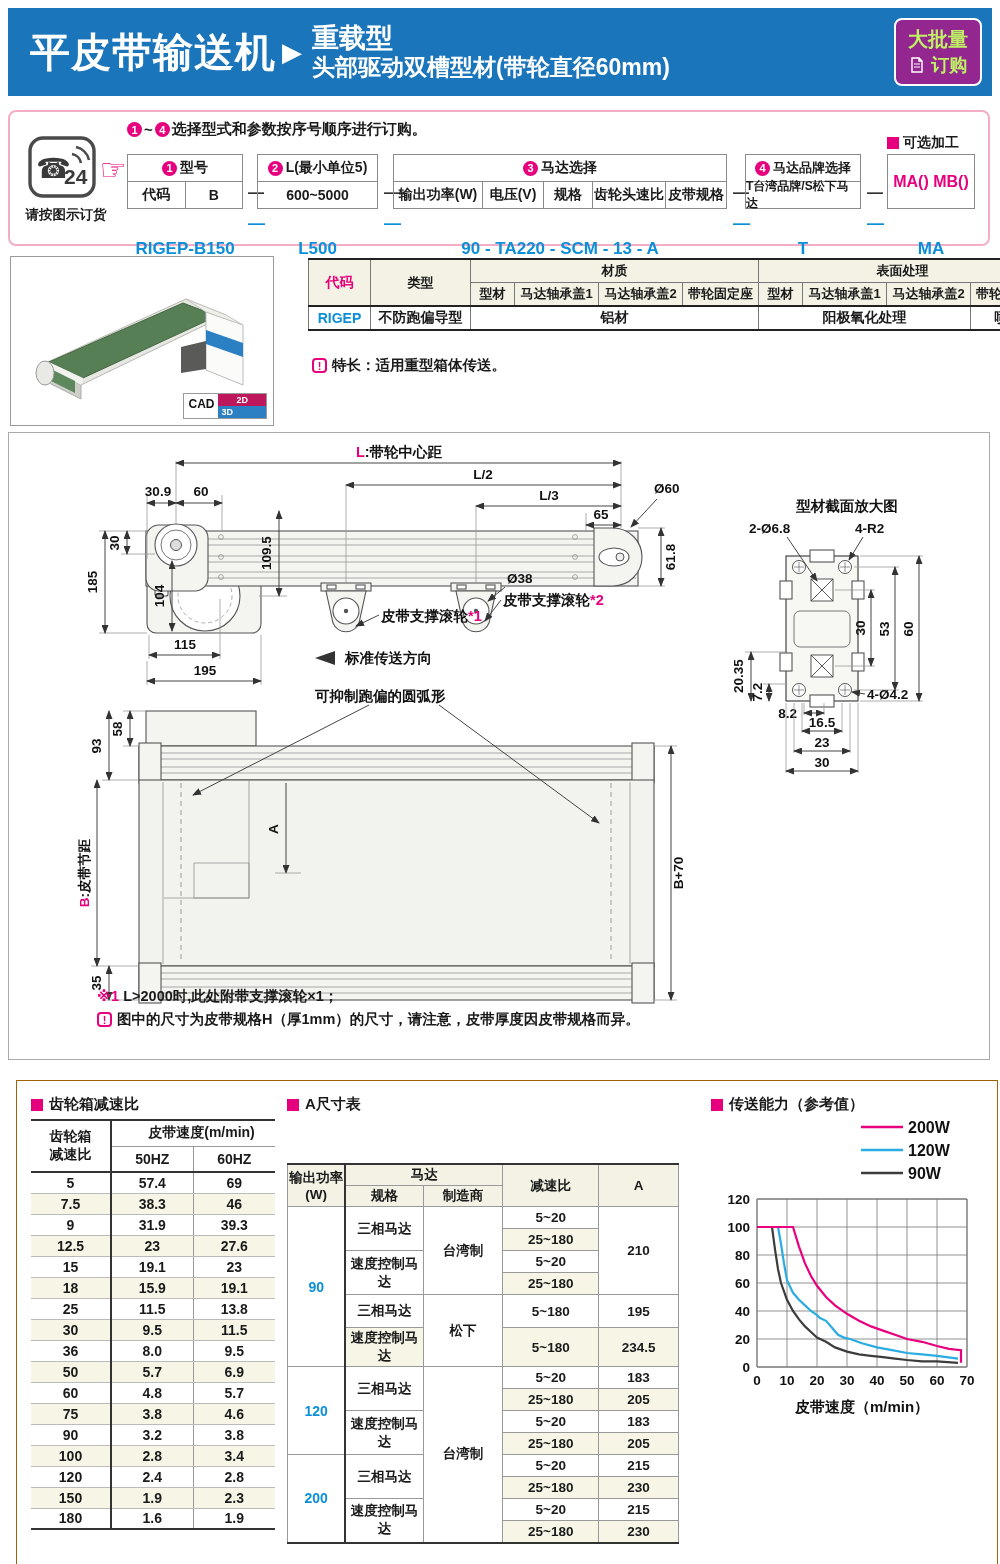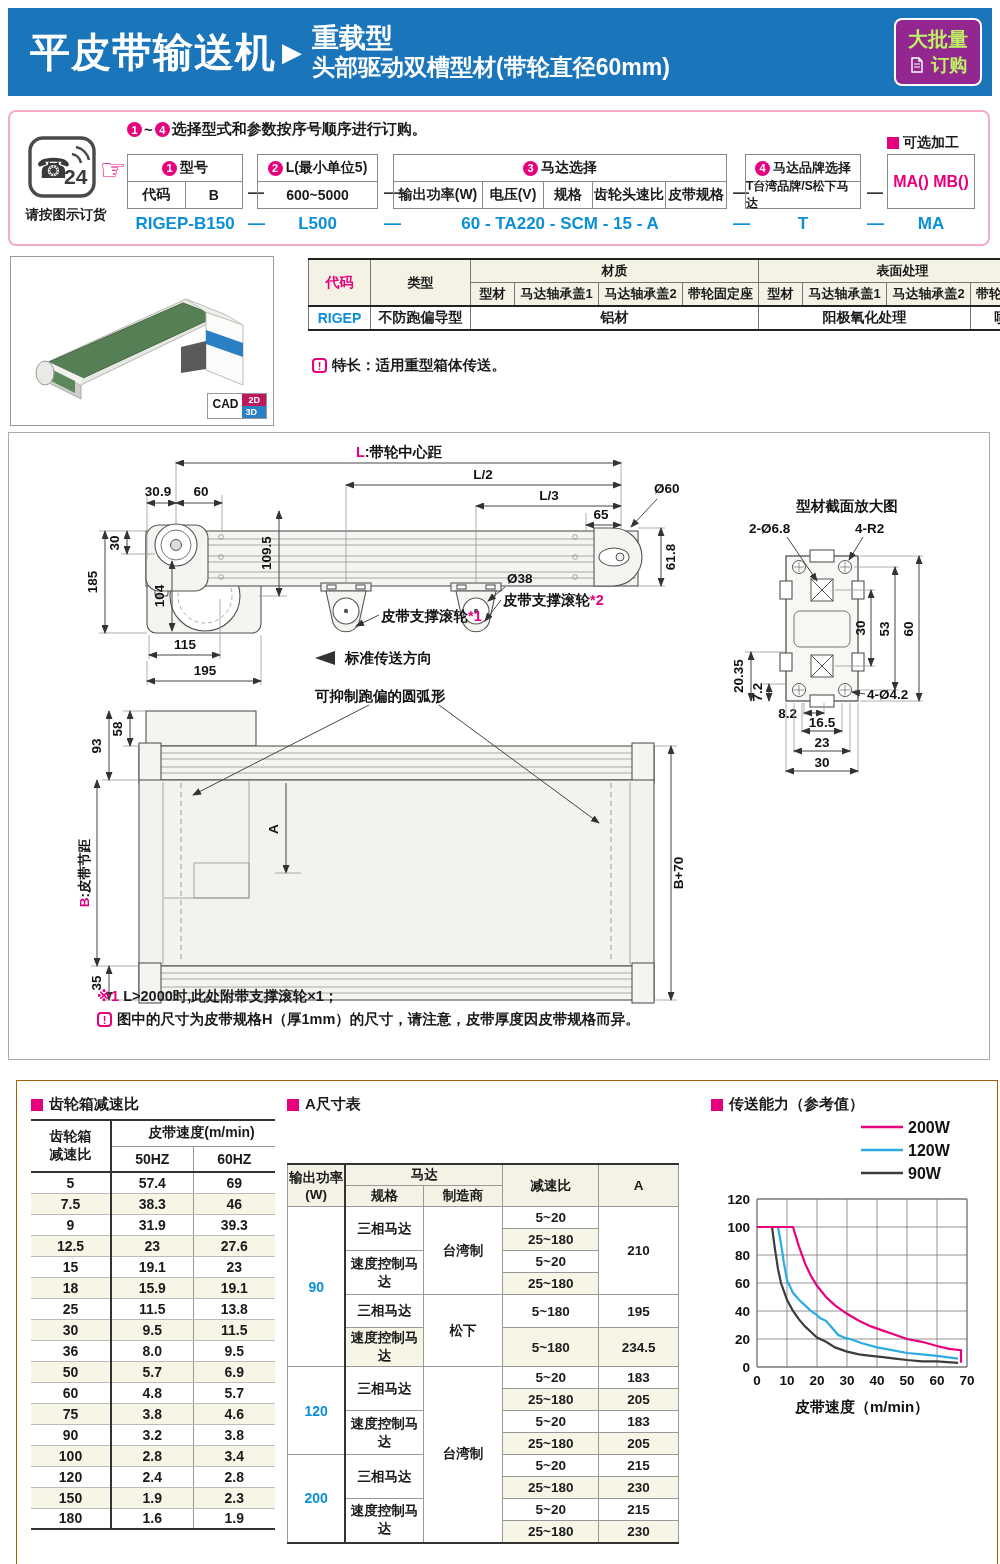--- a/index.html
+++ b/index.html
@@ -26,35 +26,35 @@
   
   #ordering{left:8px;top:110px;width:982px;height:136px;border:2px solid #f3aec5;border-radius:8px;background:#fff;}
   #ordering .cell{border:1px solid #8a8a8a;display:flex;align-items:center;justify-content:center;font-weight:bold;}
   .obox{position:absolute;display:flex;flex-direction:column;}
   .obox .hd{height:28px;border:1px solid #8a8a8a;display:flex;align-items:center;justify-content:center;font-weight:bold;font-size:14px;gap:3px;background:#fff;}
   .obox .row{display:flex;height:28px;margin-top:-1px;}
   .obox .row .cell{flex:1;font-size:14px;margin-left:-1px;}
   .obox .row .cell:first-child{margin-left:0;}
   .num{display:inline-flex;width:15px;height:15px;border-radius:50%;background:var(--magenta);color:#fff;font-size:11px;font-weight:bold;align-items:center;justify-content:center;}
   .odash{position:absolute;font-weight:bold;font-size:16px;color:#333;}
-  .exval{position:absolute;color:var(--partblue);font-weight:bold;font-size:17px;text-align:center;}
+  .exval{position:absolute;color:var(--partblue);font-weight:bold;font-size:17px;text-align:center;margin-top:25px;}
   .exdash{position:absolute;color:var(--partblue);font-weight:bold;font-size:17px;}
   #opt-label{position:absolute;font-size:14px;font-weight:bold;display:flex;align-items:center;gap:4px;}
   .sq{display:inline-block;width:12px;height:12px;background:var(--magenta);}
   #opt-box{position:absolute;border:1px solid #8a8a8a;display:flex;align-items:center;justify-content:center;color:var(--magenta);font-weight:bold;font-size:16px;}
   #phone-label{font-size:13.5px;font-weight:bold;text-align:center;}
   #hand-icon{color:var(--magenta);font-size:30px;font-weight:bold;}
   #instruction{font-size:15px;font-weight:bold;display:flex;align-items:center;gap:2px;}
 
   
   #product-box{left:10px;top:256px;width:264px;height:170px;border:1px solid #9a9a9a;background:#fff;}
   #cad-badge{position:absolute;right:6px;bottom:6px;display:flex;align-items:stretch;border:1px solid #999;background:#fff;}
   #cad-badge .cad{font-weight:bold;font-size:12px;padding:3px 4px;color:#111;}
   #cad-badge .dd{display:flex;flex-direction:column;}
-  #cad-badge .d2{background:#be185d;color:#fff;font-size:9px;font-weight:bold;padding:0 6px;line-height:12px;}
+  #cad-badge .d2{background:#be185d;color:#fff;font-size:9px;font-weight:bold;padding:0 18px;line-height:12px;}
   #cad-badge .d3{background:#2b7fc3;color:#fff;font-size:9px;font-weight:bold;padding:0 3px;line-height:12px;}
   #spec-table{left:308px;top:258px;width:684px;}
   #spec-table table{border-collapse:collapse;width:100%;table-layout:fixed;}
   #spec-table th,#spec-table td{border:1px solid #777;font-size:13px;text-align:center;padding:2px 1px;}
   #spec-table thead th{background:var(--cream);font-weight:bold;}
   #spec-table .code-h{color:var(--magenta);font-size:14px;}
   #spec-table .thick-top{border-top:2px solid #222;}
   #spec-table tbody td{border-top:2px solid #222;border-bottom:2px solid #222;font-weight:bold;font-size:14px;height:16px;}
   #spec-table .code-v{color:var(--partblue);}
   #feature-note{left:312px;top:356px;font-size:14.5px;font-weight:bold;display:flex;align-items:center;gap:5px;}
@@ -189,21 +189,21 @@
   <div id="opt-label" style="left:877px;top:22px;">
     <span class="sq"></span>
     <span>可选加工</span>
   </div>
   <div id="opt-box" style="left:877px;top:42px;width:88px;height:55px;">MA() MB()</div>
 
   <div class="exval" style="left:117px;top:102px;width:116px;">RIGEP-B150</div>
   <div class="exdash" style="left:238px;top:102px;">—</div>
   <div class="exval" style="left:247px;top:102px;width:121px;">L500</div>
   <div class="exdash" style="left:374px;top:102px;">—</div>
-  <div class="exval" style="left:383px;top:102px;width:334px;">60 - TA220 - SCM - 15 - A</div>
+  <div class="exval" style="left:383px;top:102px;width:334px;">90 - TA220 - SCM - 13 - A</div>
   <div class="exdash" style="left:723px;top:102px;">—</div>
   <div class="exval" style="left:735px;top:102px;width:116px;">T</div>
   <div class="exdash" style="left:857px;top:102px;">—</div>
   <div class="exval" style="left:877px;top:102px;width:88px;">MA</div>
 </div>
 
 <div class="abs" id="product-box">
   <svg width="262" height="168" viewBox="0 0 262 168">
     <polygon points="30,108 175,42 215,58 70,128" fill="#e7e7e3" stroke="#b8b8b2" stroke-width="1"></polygon>
     <polygon points="38,105 172,46 206,59 72,121" fill="#567f56" stroke="#44663f" stroke-width="1"></polygon>

